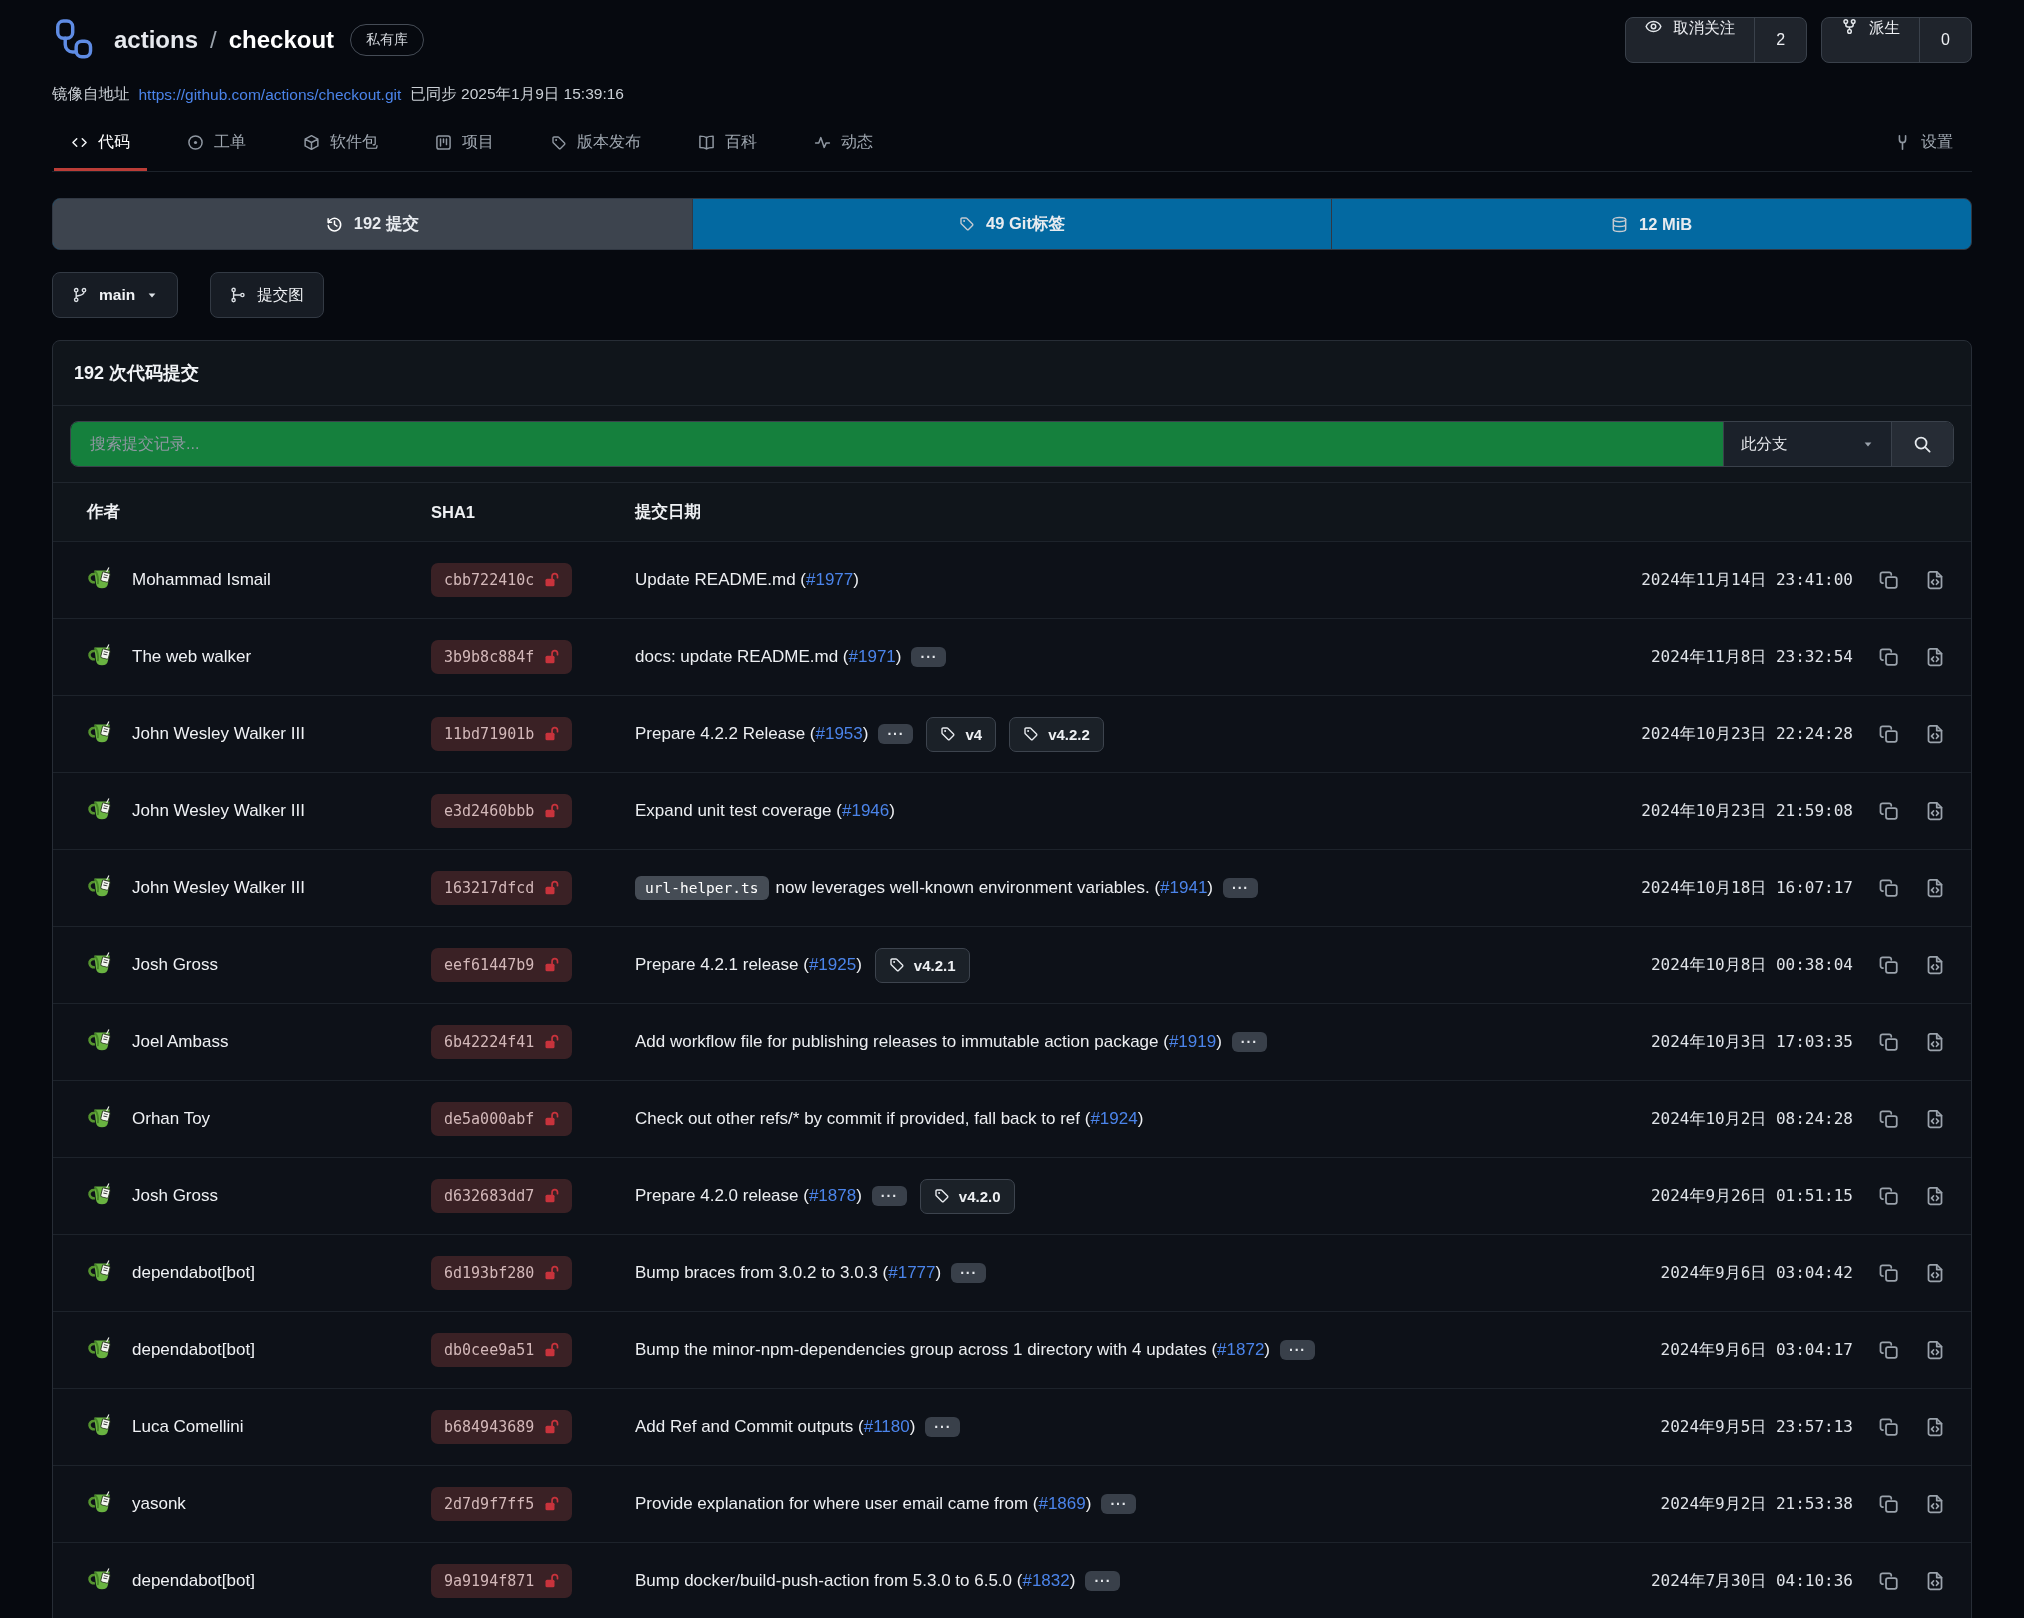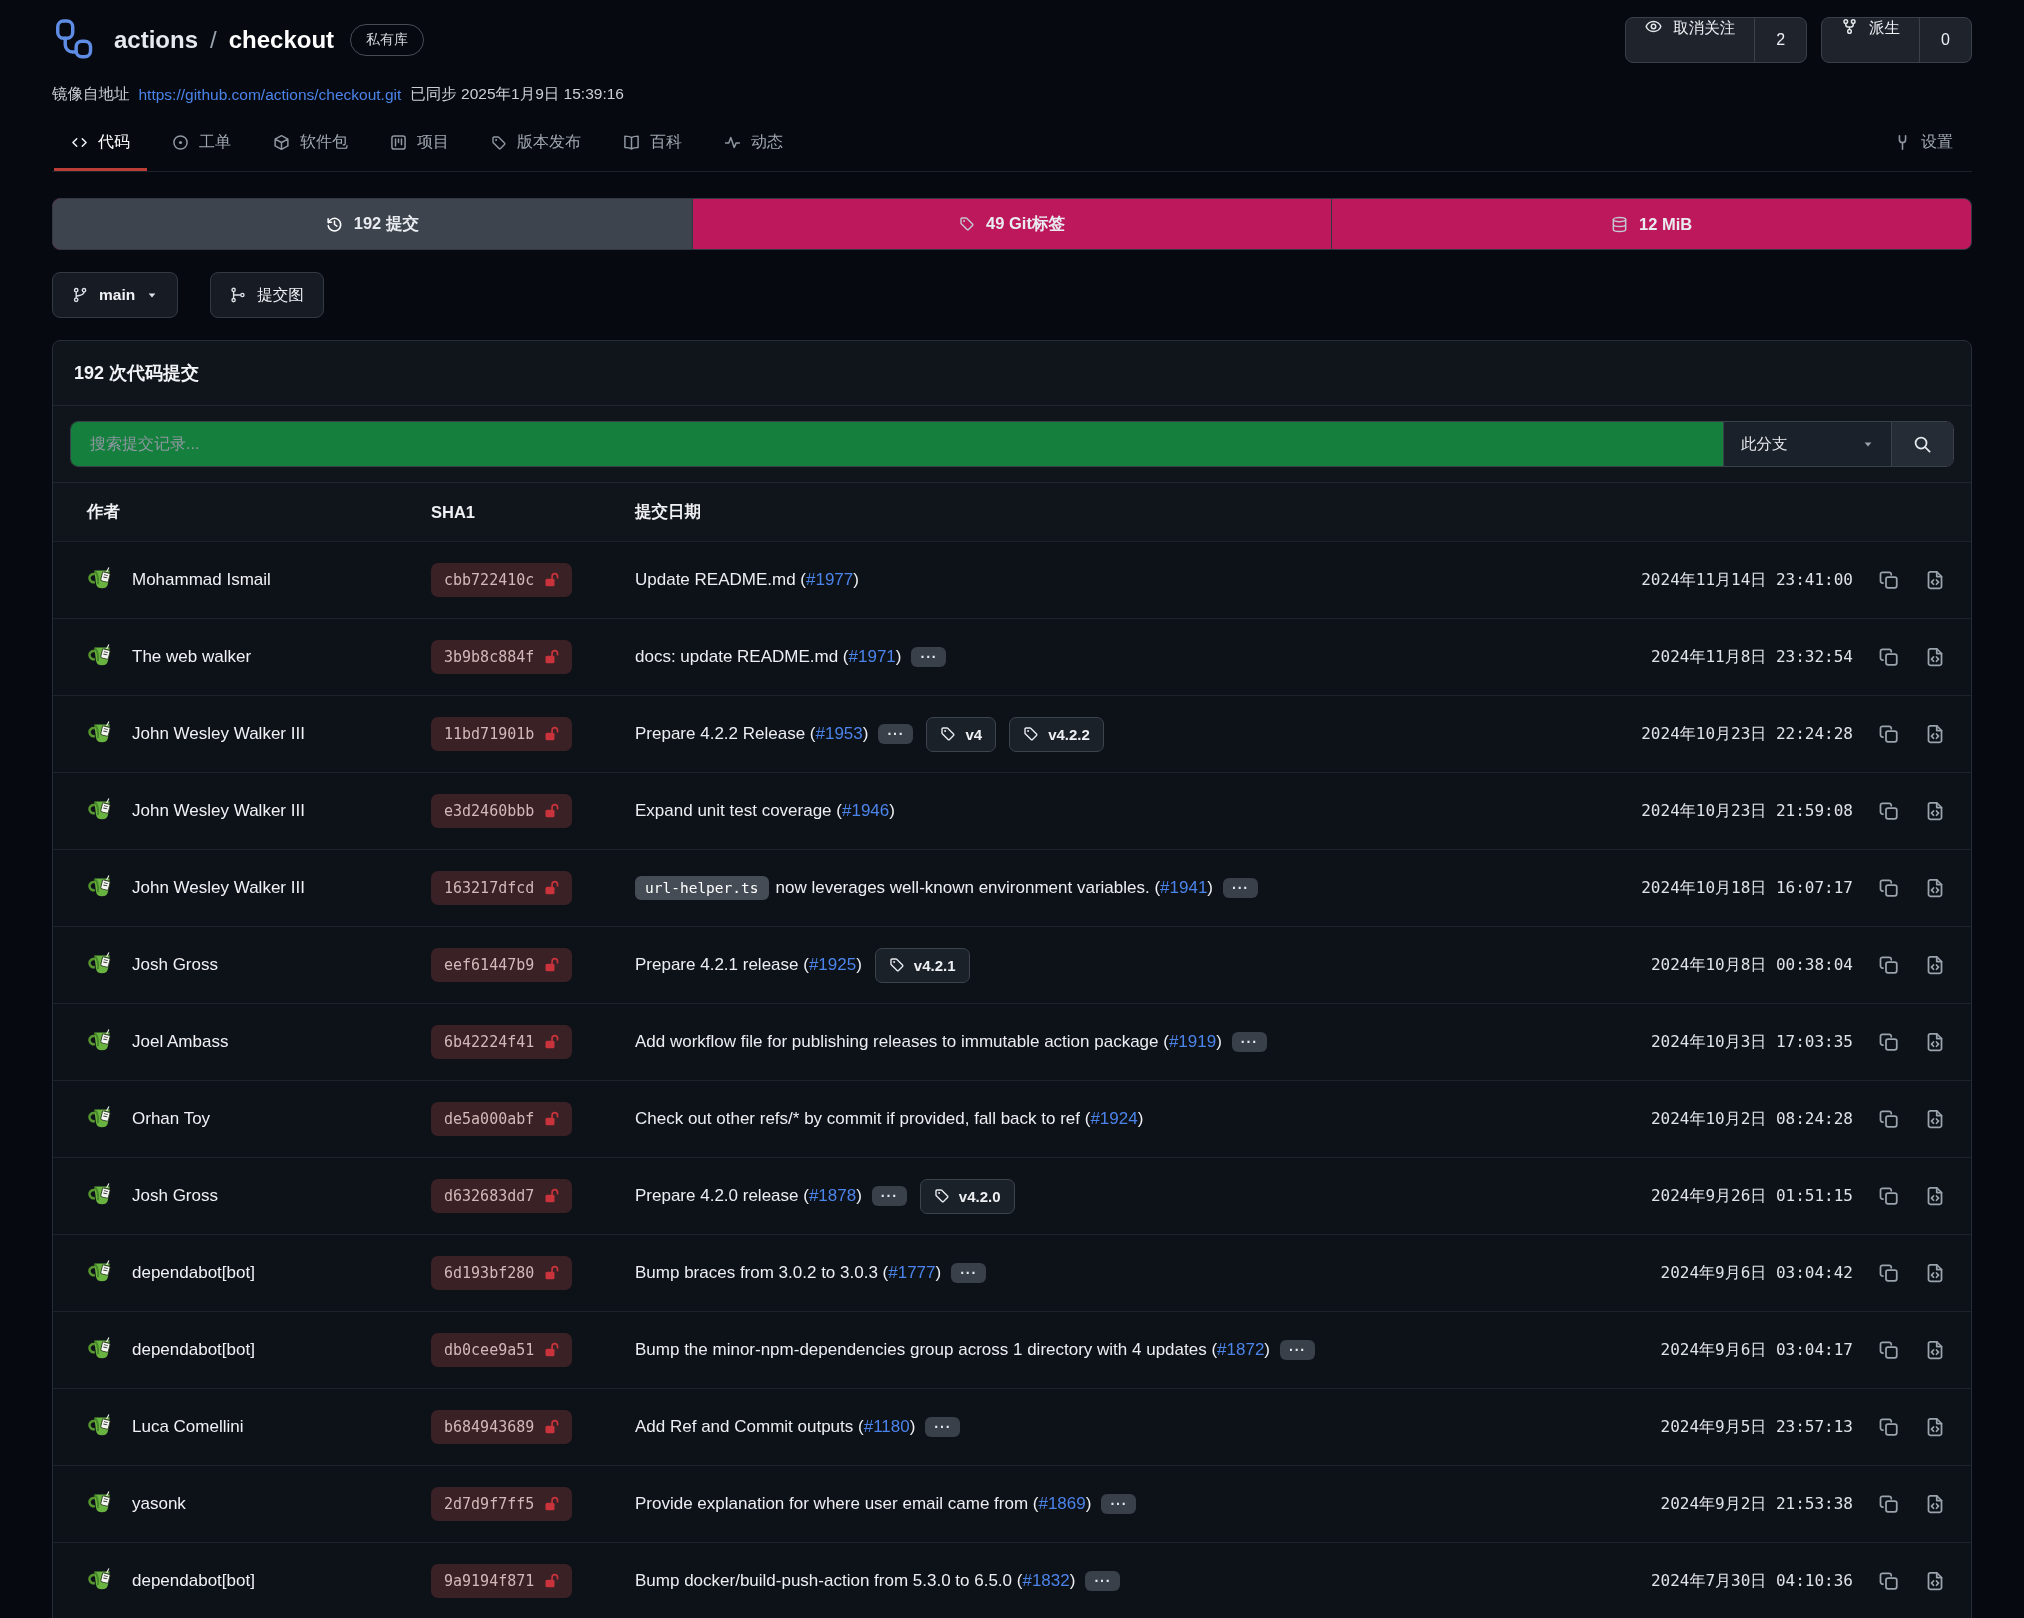--- a/index.html
+++ b/index.html
@@ -48,21 +48,21 @@
     font-size:16px; color:#9fa7b0; margin-right:8px; border-bottom:3px solid transparent;
   }
   .tab .ic { color:#8f97a1; }
   .tab.active { color:#ffffff; border-bottom-color:#bb3d37; }
   .tab.active .ic { color:#f2f4f6; }
   .tab-settings { margin-left:auto; margin-right:0; }
 
   
   .stats {
     margin:26px 52px 0 52px; display:flex; height:52px;
-    border:1px solid #313843; border-radius:8px; overflow:hidden; background:#be185d;
+    border:1px solid #313843; border-radius:8px; overflow:hidden; background:#0369a1;
   }
   .stat {
     flex:1; display:flex; align-items:center; justify-content:center; gap:11px;
     font-size:16.5px; font-weight:600; color:#e8ebef; border-left:1px solid #313843; cursor:pointer;
   }
   .stat:first-child { border-left:none; }
   .stat .ic { color:#c3c9d0; }
   .stat.active { background:#3d444e; }
   .stat.active .ic { color:#ffffff; }
 
@@ -191,21 +191,21 @@
     </div>
   </div>
 
   <div class="mirror-row">
     <span>镜像自地址</span>
     <a>https://github.com/actions/checkout.git</a>
     <span>已同步 2025年1月9日 15:39:16</span>
   </div>
 
   <nav class="tabs">
-    <span id="tabs-left" style="display:flex;">
+    <span id="tabs-left" style="display:flex;gap:15px;">
         <a class="tab active">
           <span class="ic">
             <svg width="17" height="17" viewBox="0 0 16 16" fill="none" stroke="currentColor" stroke-width="1.4" stroke-linecap="round" stroke-linejoin="round">
               <path d="M5.4 4.4 1.8 8 l3.6 3.6 M10.6 4.4 14.2 8 l-3.6 3.6"></path>
             </svg>
           </span>
           <span>代码</span>
         </a>
         <a class="tab">
           <span class="ic">

